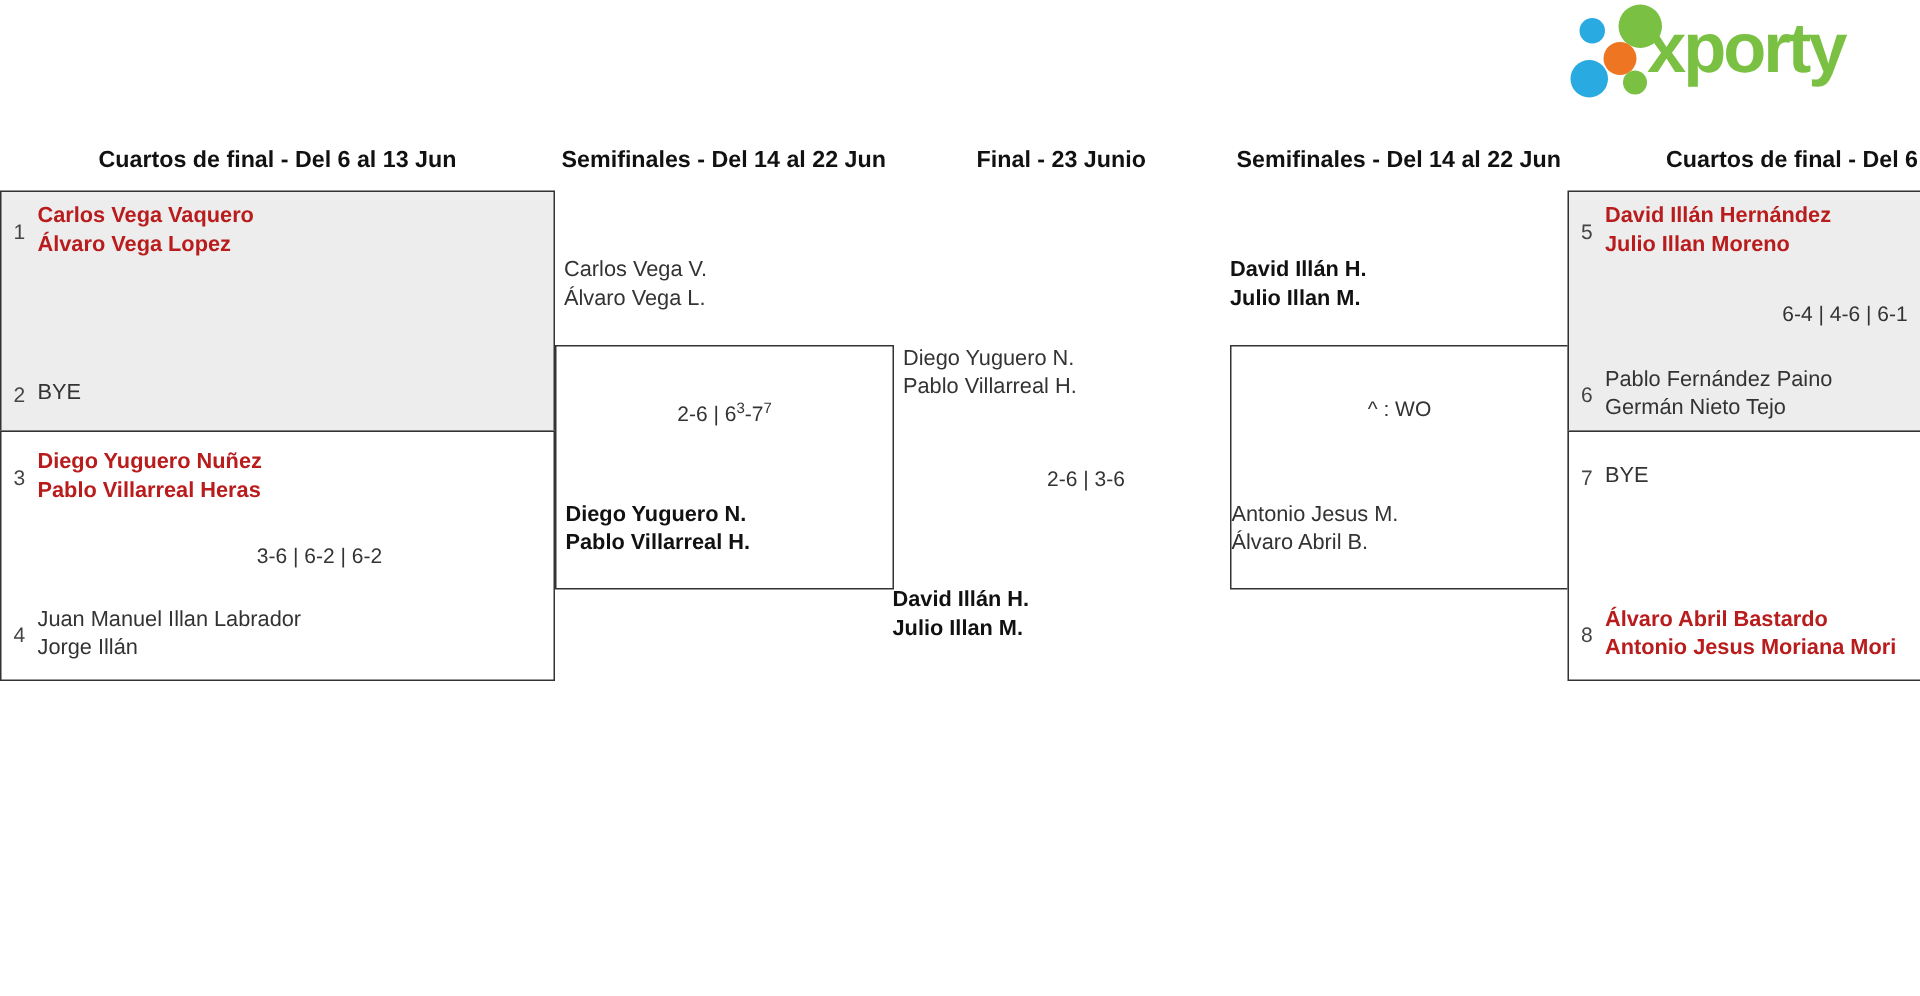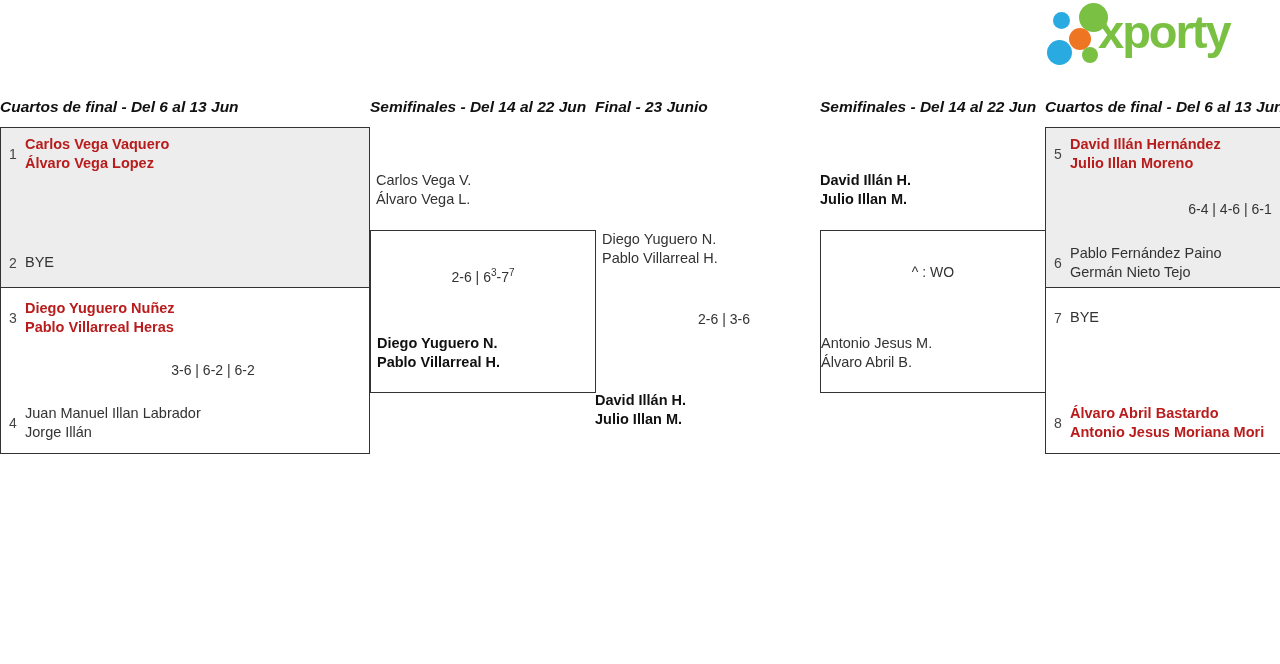--- a/index.html
+++ b/index.html
@@ -14,21 +14,21 @@
   .logo { position:absolute; left:1046px; top:0; width:234px; height:72px; cursor:pointer; }
   .dot { position:absolute; border-radius:50%; }
   .dot.b1 { left:7px;  top:12px; width:17px; height:17px; background:#29abe2; }
   .dot.g1 { left:33px; top:3px;  width:29px; height:29px; background:#7ac143; }
   .dot.o1 { left:23px; top:28px; width:22px; height:22px; background:#ee7623; }
   .dot.b2 { left:1px;  top:40px; width:25px; height:25px; background:#29abe2; }
   .dot.g2 { left:36px; top:47px; width:16px; height:16px; background:#7ac143; }
   .wordmark { position:absolute; left:52px; top:4px; font-size:47px; font-weight:700; color:#7ac143; letter-spacing:-2px; }
 
   
-  .round-header { position:absolute; top:96px; font-size:15.5px; font-weight:700; line-height:22px; color:#111;font-style:italic; }
+  .round-header { position:absolute; top:96px; font-size:15.5px; font-weight:700; text-align:center; line-height:22px; color:#111; }
   .rh-qf-left  { left:0;      width:370px; }
   .rh-sf-left  { left:370px;  width:225px; }
   .rh-final    { left:595px;  width:225px; }
   .rh-sf-right { left:820px;  width:225px; }
   .rh-qf-right { left:1045px; width:370px; }
 
   
   .match-box { position:absolute; border:1px solid #333; background:#fff; }
   .match-box.shaded { background:#ededed; }
   .qf-l1 { left:0;      top:127px; width:370px; height:161px; }

